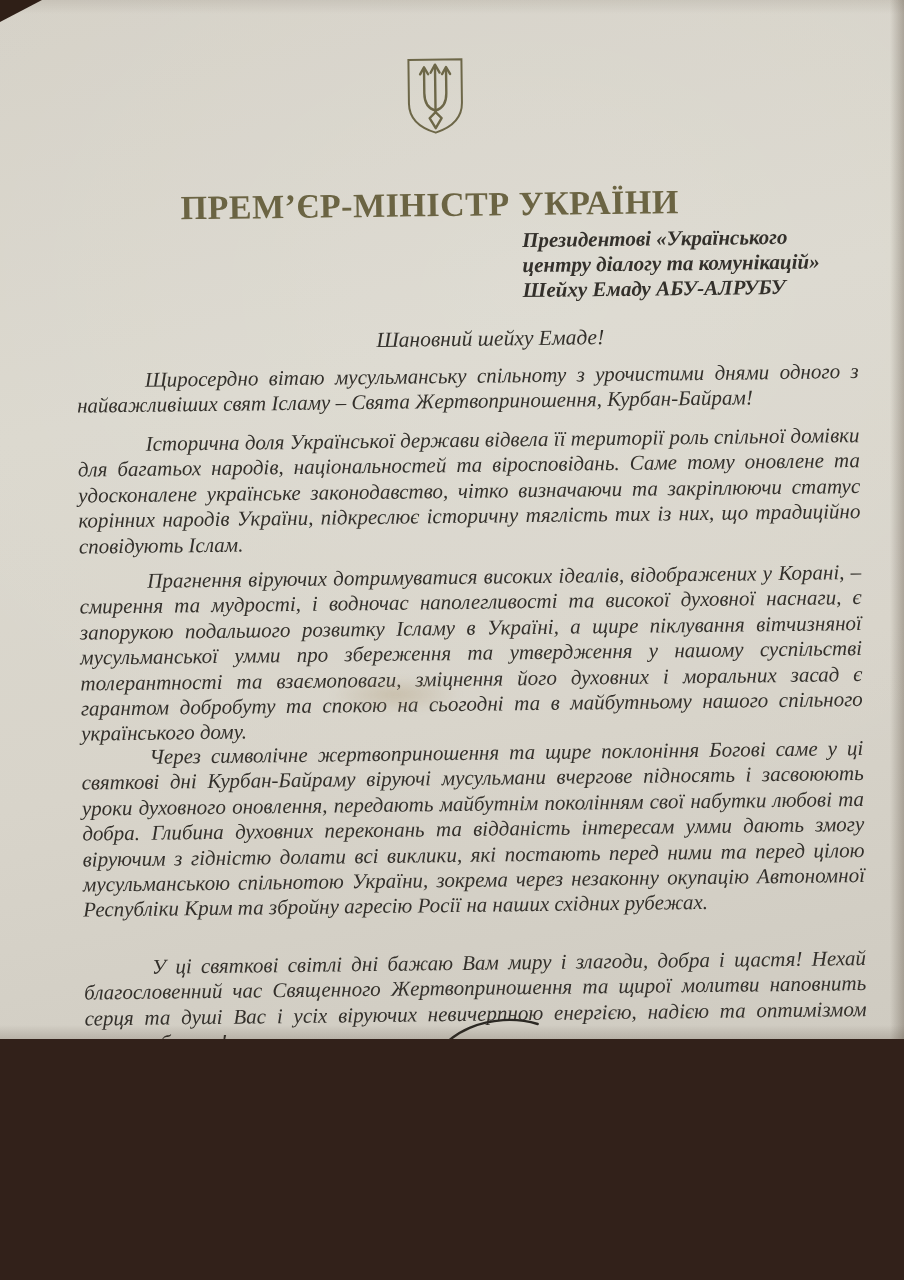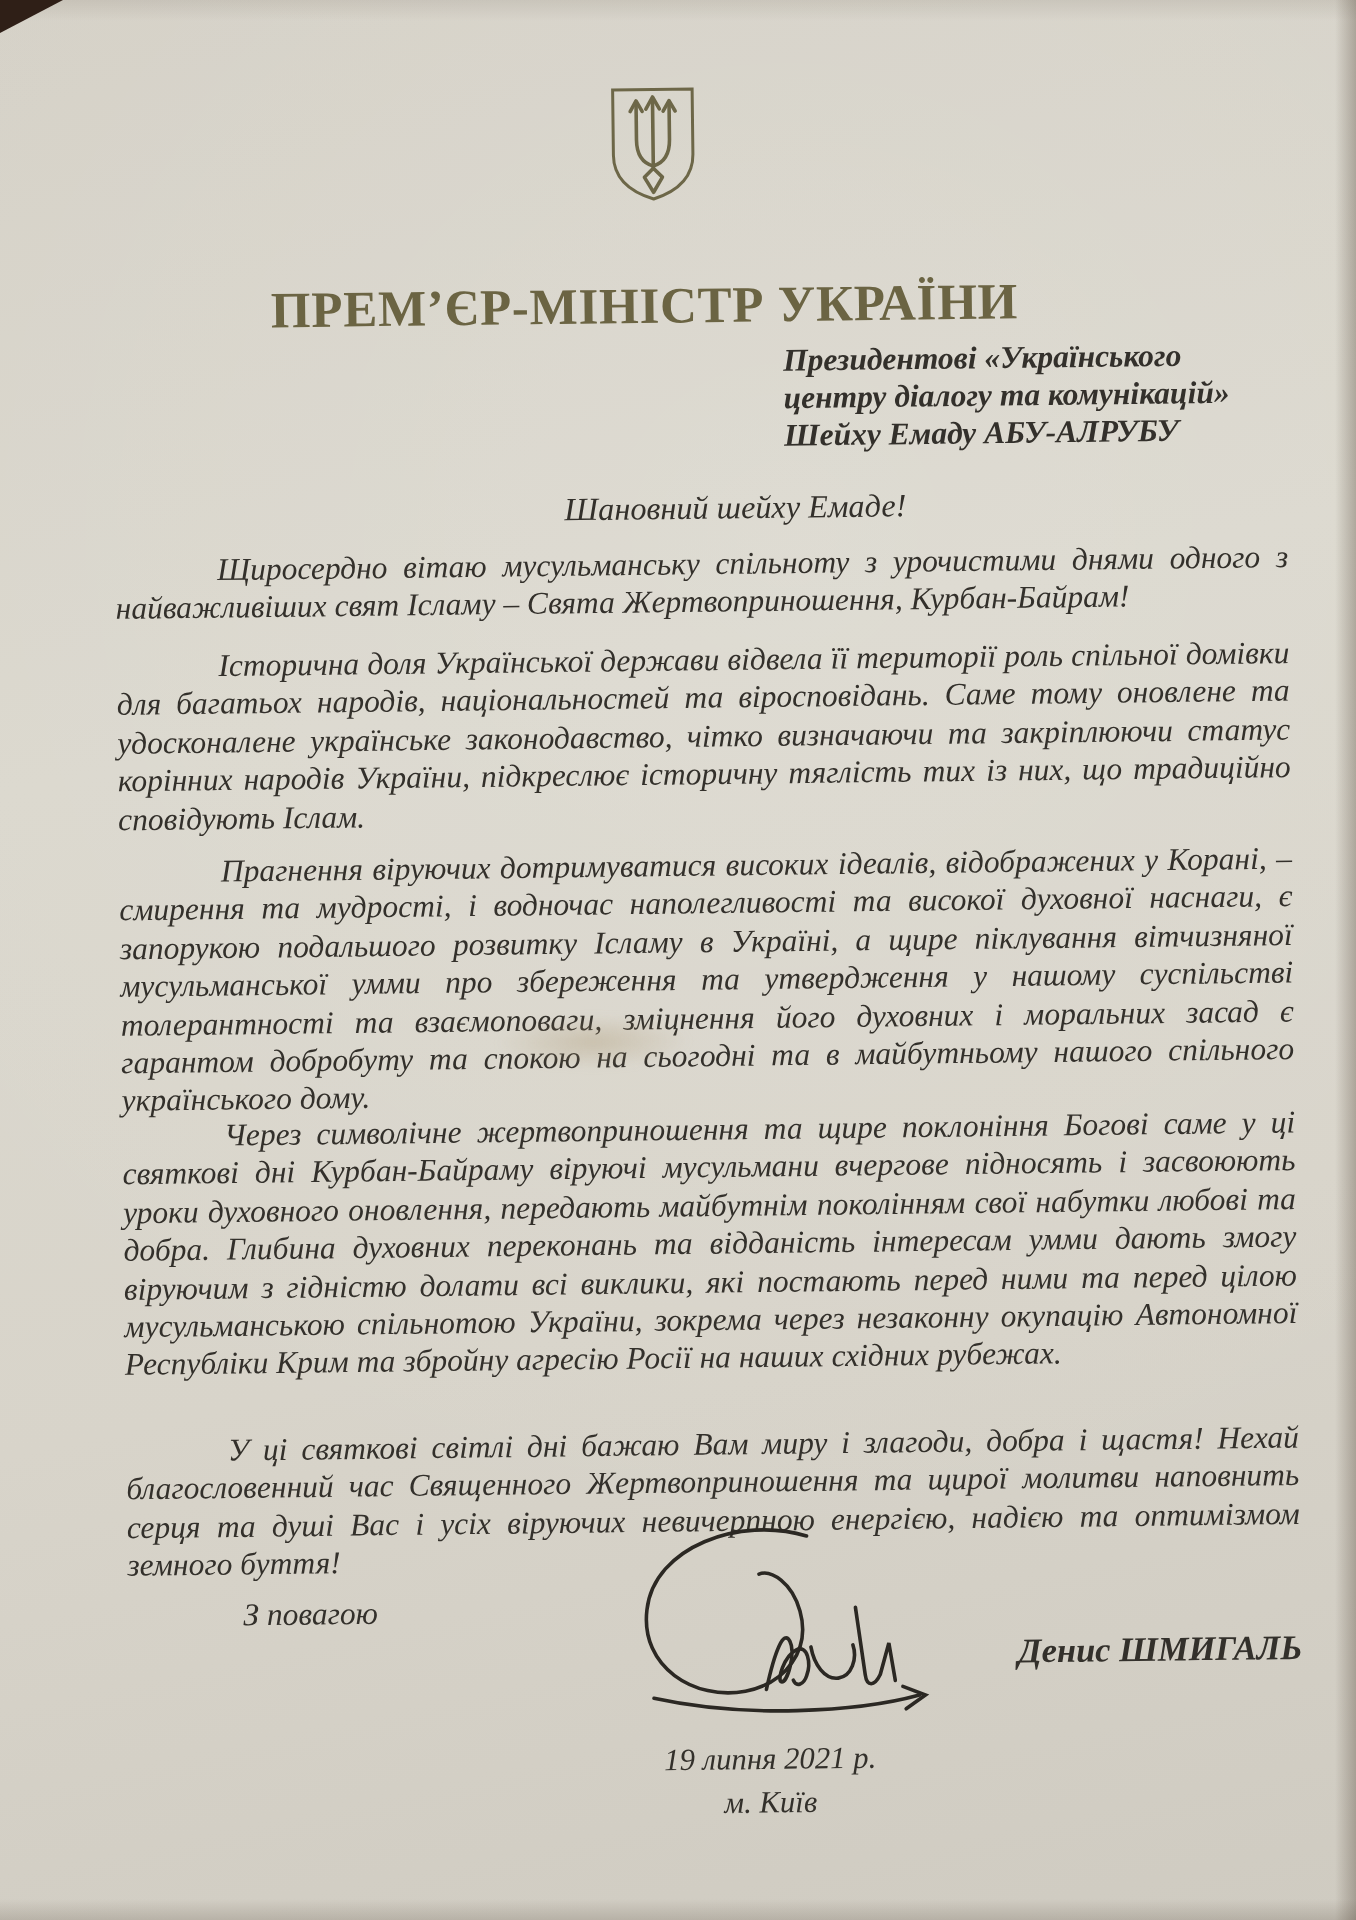--- a/index.html
+++ b/index.html
@@ -1,18 +1,18 @@
 <!DOCTYPE html>
 <html><head>
 <meta charset="utf-8">
 <style>
   html,body{margin:0;padding:0;}
   body{width:904px;height:1280px;overflow:hidden;background:#32211a;
        font-family:"Liberation Serif","DejaVu Serif",serif;}
-  .photo{position:relative;width:904px;height:1280px;overflow:hidden;}
+  .photo{position:relative;width:904px;height:1039px;overflow:hidden;}
   .paper{position:absolute;inset:0;
     background:
       radial-gradient(130% 90% at 58% 28%, rgba(255,255,255,0.10), rgba(0,0,0,0) 62%),
       linear-gradient(to bottom, rgba(70,55,40,0.10), rgba(0,0,0,0) 14px),
       linear-gradient(168deg,#d5d1c7 0%,#dbd8ce 36%,#d8d4ca 66%,#cfcbc1 100%);}
   .edge-right{position:absolute;top:0;right:0;bottom:0;width:14px;
       background:linear-gradient(to left, rgba(66,52,38,0.30), rgba(66,52,38,0));}
   .edge-bottom{position:absolute;left:0;right:0;bottom:0;height:14px;
       background:linear-gradient(to top, rgba(66,52,38,0.18), rgba(66,52,38,0));}
   .corner-tl{position:absolute;left:0;top:0;width:42px;height:22px;background:#2f1f17;

